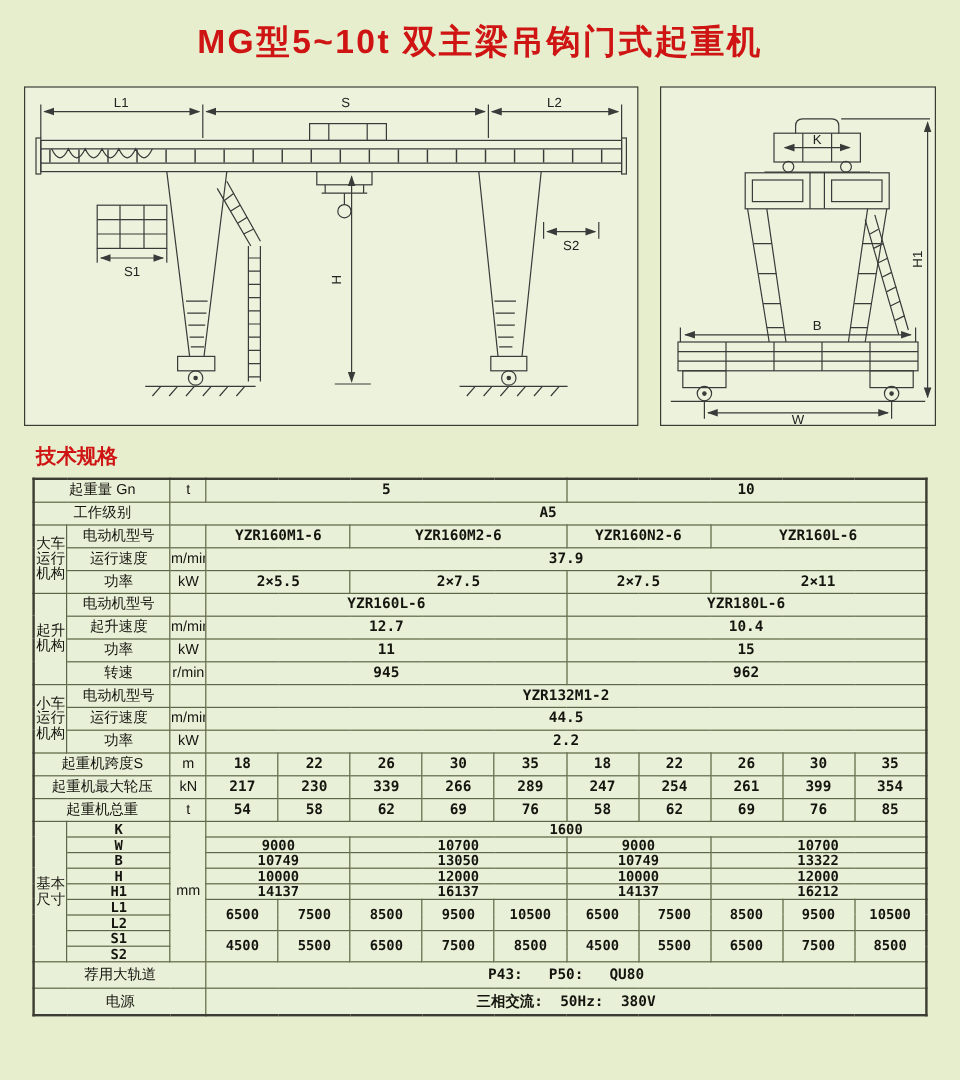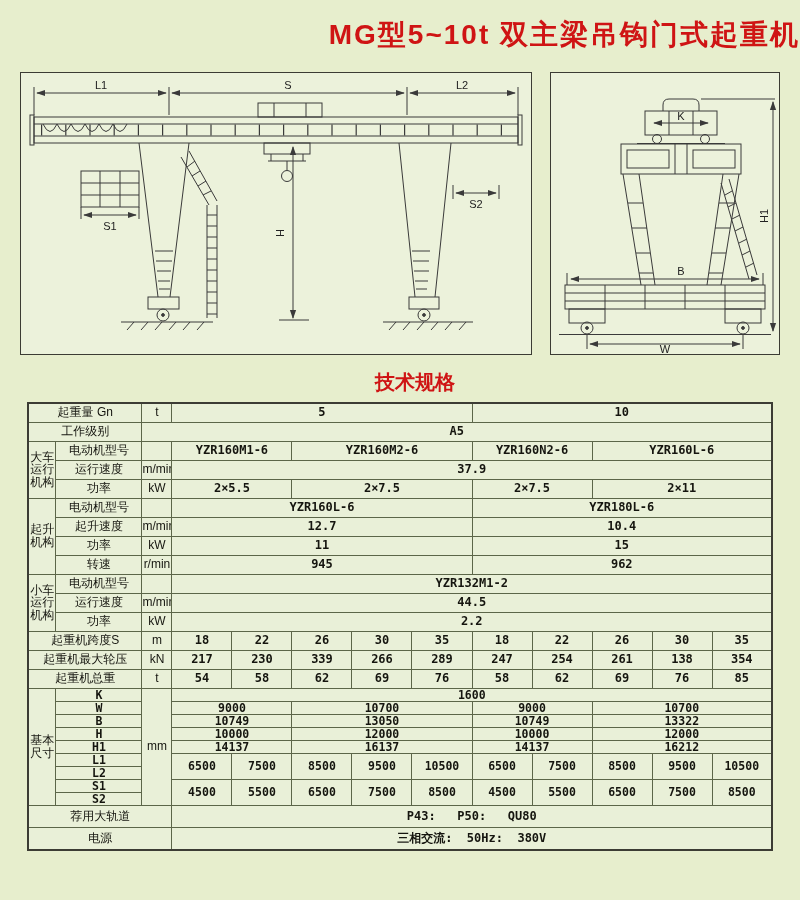--- a/index.html
+++ b/index.html
@@ -4,29 +4,29 @@
 <style>
   *{box-sizing:border-box;}
   html,body{margin:0;padding:0;}
   body{
     width:800px;height:900px;overflow:hidden;
     background:#e7eecd;
     font-family:"Liberation Sans","DejaVu Sans",sans-serif;
     color:#15150f;
   }
   .page-title{
-    padding-top:16px;text-align:right;
+    padding-top:16px;text-align:center;
     font-size:28px;font-weight:bold;color:#cf1414;letter-spacing:2px;
   }
   .drawings{display:flex;justify-content:space-between;margin:18px 20px 0 20px;}
   .draw-box{border:1px solid #3c3c34;background:#ecf2db;}
   .left-box{width:512px;height:283px;}
   .right-box{width:230px;height:283px;}
   .draw-box svg{display:block;}
-  .section-heading{margin:14px 0 6px 30px;font-size:20px;font-weight:bold;color:#cf1414;text-align:center;}
+  .section-heading{margin:14px 0 6px 30px;font-size:17px;font-weight:bold;color:#cf1414;}
   table.spec{
     border-collapse:collapse;margin:0 auto;width:744px;
     table-layout:fixed;border:2px solid #3c3c34;
   }
   .spec td{
     border:1px solid #5c6649;padding:0;height:19px;
     font-size:12px;text-align:center;line-height:1.05;
     overflow:hidden;background:#e9f0d8;vertical-align:middle;
   }
   .spec tr.dim td{height:13px;}
@@ -276,21 +276,21 @@
           <td colspan="2" class="hd lab">起重机最大轮压</td>
           <td class="hd unit">kN</td>
           <td class="num dk">217</td>
           <td class="num lt">230</td>
           <td class="num dk">339</td>
           <td class="num lt">266</td>
           <td class="num dk">289</td>
           <td class="num lt">247</td>
           <td class="num dk">254</td>
           <td class="num lt">261</td>
-          <td class="num dk">138</td>
+          <td class="num dk">399</td>
           <td class="num lt">354</td>
         </tr>
         <tr>
           <td colspan="2" class="hd lab">起重机总重</td>
           <td class="hd unit">t</td>
           <td class="num dk">54</td>
           <td class="num lt">58</td>
           <td class="num dk">62</td>
           <td class="num lt">69</td>
           <td class="num dk">76</td>

